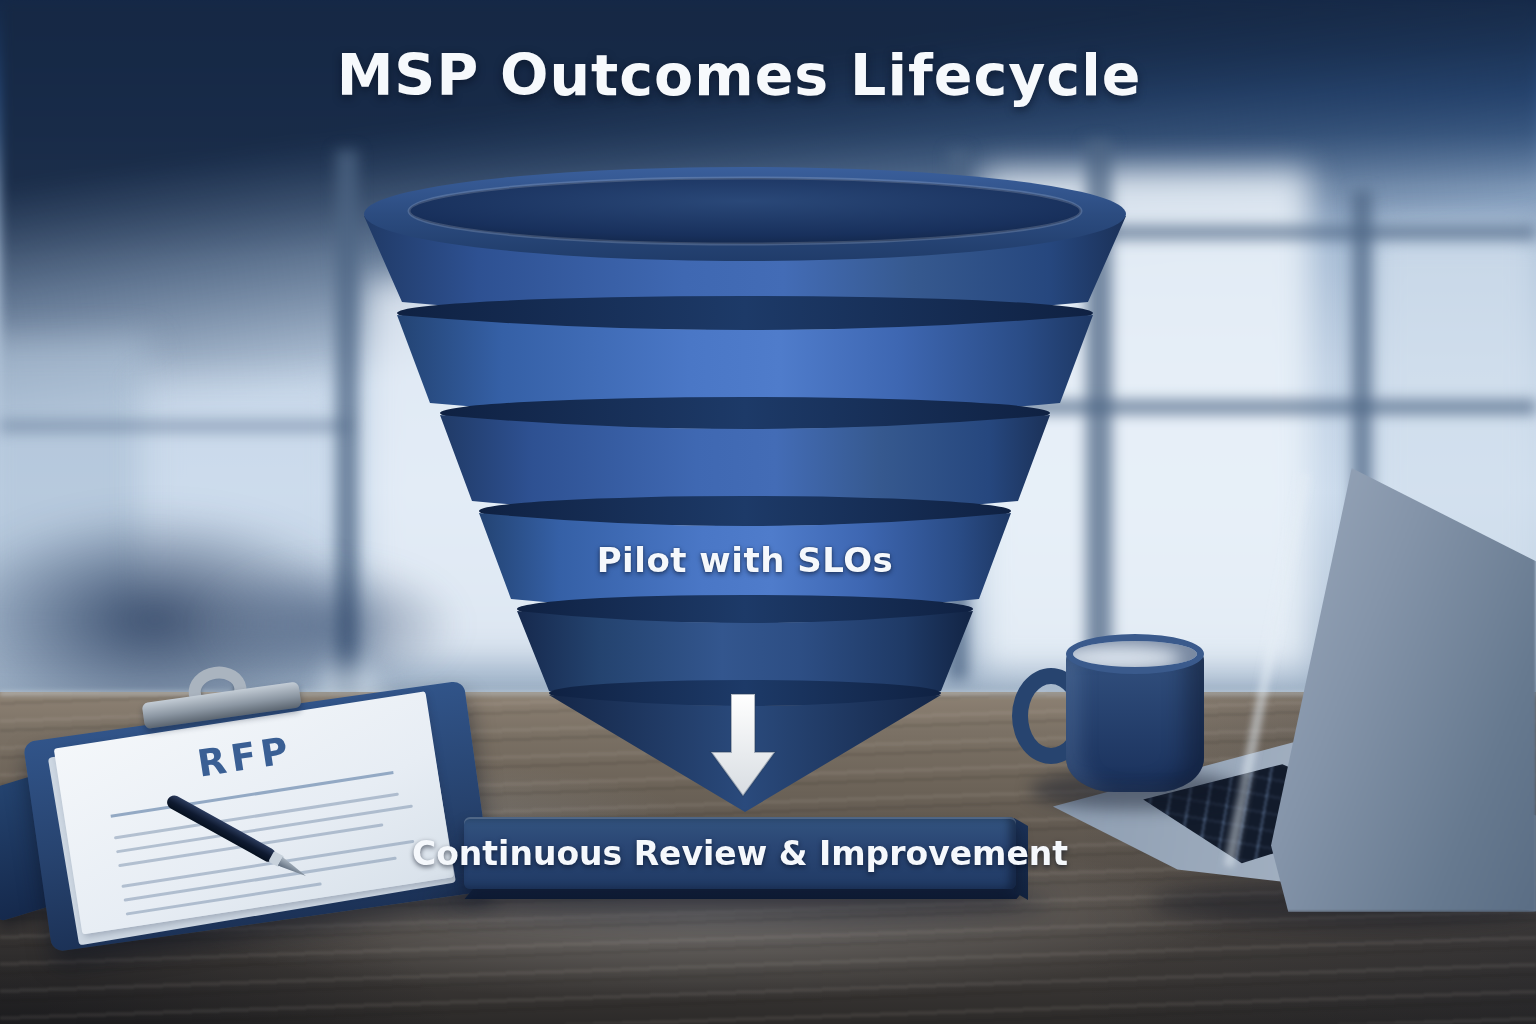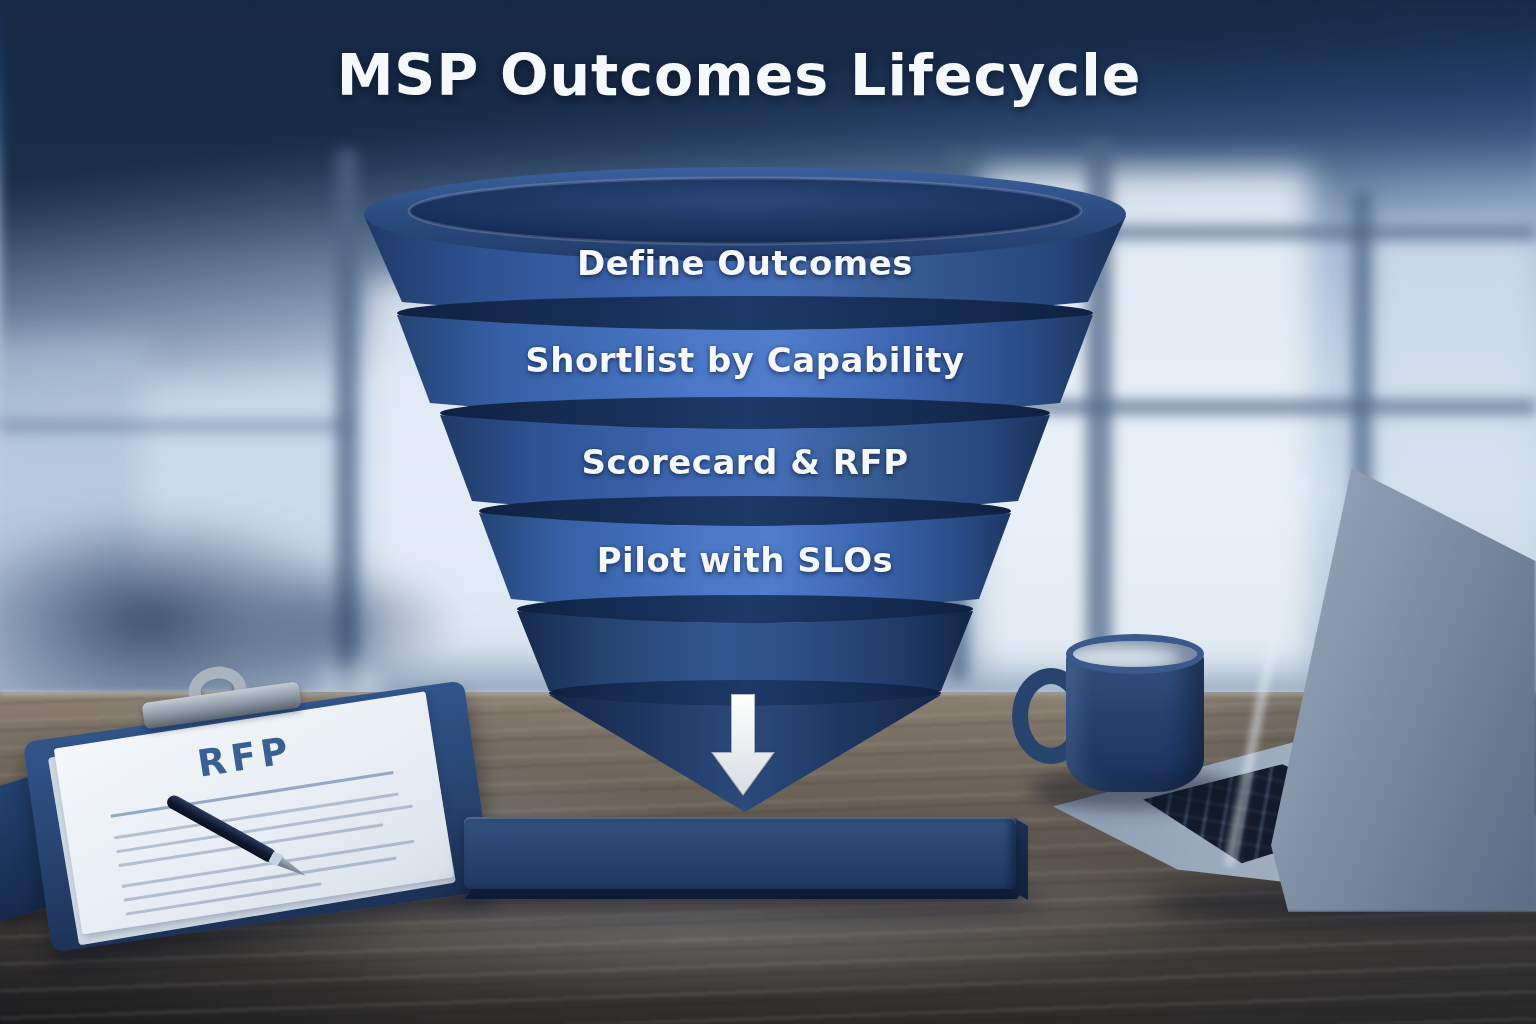--- a/index.html
+++ b/index.html
@@ -273,24 +273,22 @@
     <path d="M517,611 L549,691 Q745,713 941,691 L973,611 Q745,635 517,611 Z" fill="url(#gBandC)"></path>
 
     <ellipse cx="745" cy="693" rx="196" ry="13" fill="url(#gLip)"></ellipse>
     <path d="M549,695 Q745,717 941,695 L745,812 Z" fill="url(#gTip)"></path>
 
     <g>
       <path d="M731,694 L755,694 L755,752 L775,752 L743,796 L711,752 L731,752 Z" fill="url(#gArrow)" stroke="rgba(40,60,90,.35)" stroke-width="2"></path>
     </g>
   </svg>
 
-  <div class="abs stage-label" style="left:745px;top:263px;">Define Outcomes</div>
-  <div class="abs stage-label" style="left:745px;top:360px;">Shortlist by Capability</div>
-  <div class="abs stage-label" style="left:745px;top:462px;">Scorecard &amp; RFP</div>
   <div class="abs stage-label" style="left:745px;top:560px;">Pilot with SLOs</div>
 
   <div class="abs page-title">MSP Outcomes Lifecycle</div>
 
   <div class="abs banner-bottom"></div>
   <div class="abs banner-side"></div>
   <div class="abs banner"></div>
+  <div class="abs banner-label">Continuous Review &amp; Improvement</div>
 
 </div>
 
 </body></html>

